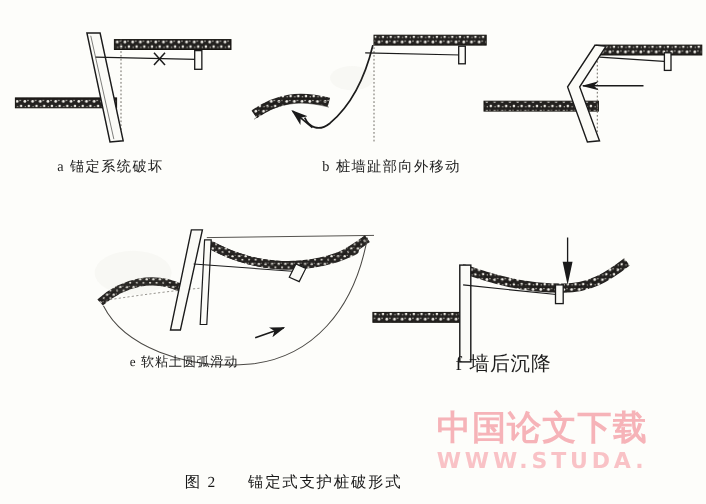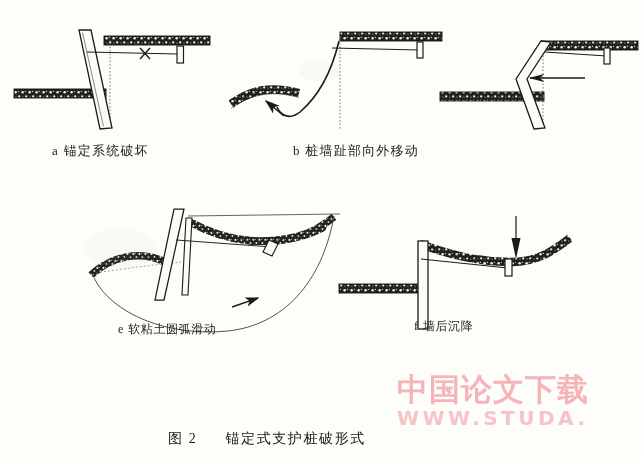--- a/index.html
+++ b/index.html
@@ -36,21 +36,21 @@
     white-space: nowrap;
   }
   .panel-caption .idx {
     font-family: "Liberation Serif", serif;
     letter-spacing: 0.5px;
   }
   #caption-a { left: 52px;  top: 142px; }
   #caption-b { left: 253px; top: 142px; margin-left: 40px; }
   #caption-c { left: 468px; top: 142px; }
   #caption-e { left: 118px; top: 321px; font-size: 12px; letter-spacing: 0.6px;}
-  #caption-f { left: 414px; top: 318px; font-size: 12px; letter-spacing: 0.6px;}
+  #caption-f { left: 414px; top: 318px; font-size: 18px; letter-spacing: 0.6px;}
 
   #figure-title {
     position: absolute;
     left: 168px;
     top: 390px;
     font-family: "DejaVu Sans", sans-serif;
     font-size: 14px;
     color: #171717;
     letter-spacing: 1.6px;
     white-space: nowrap;

